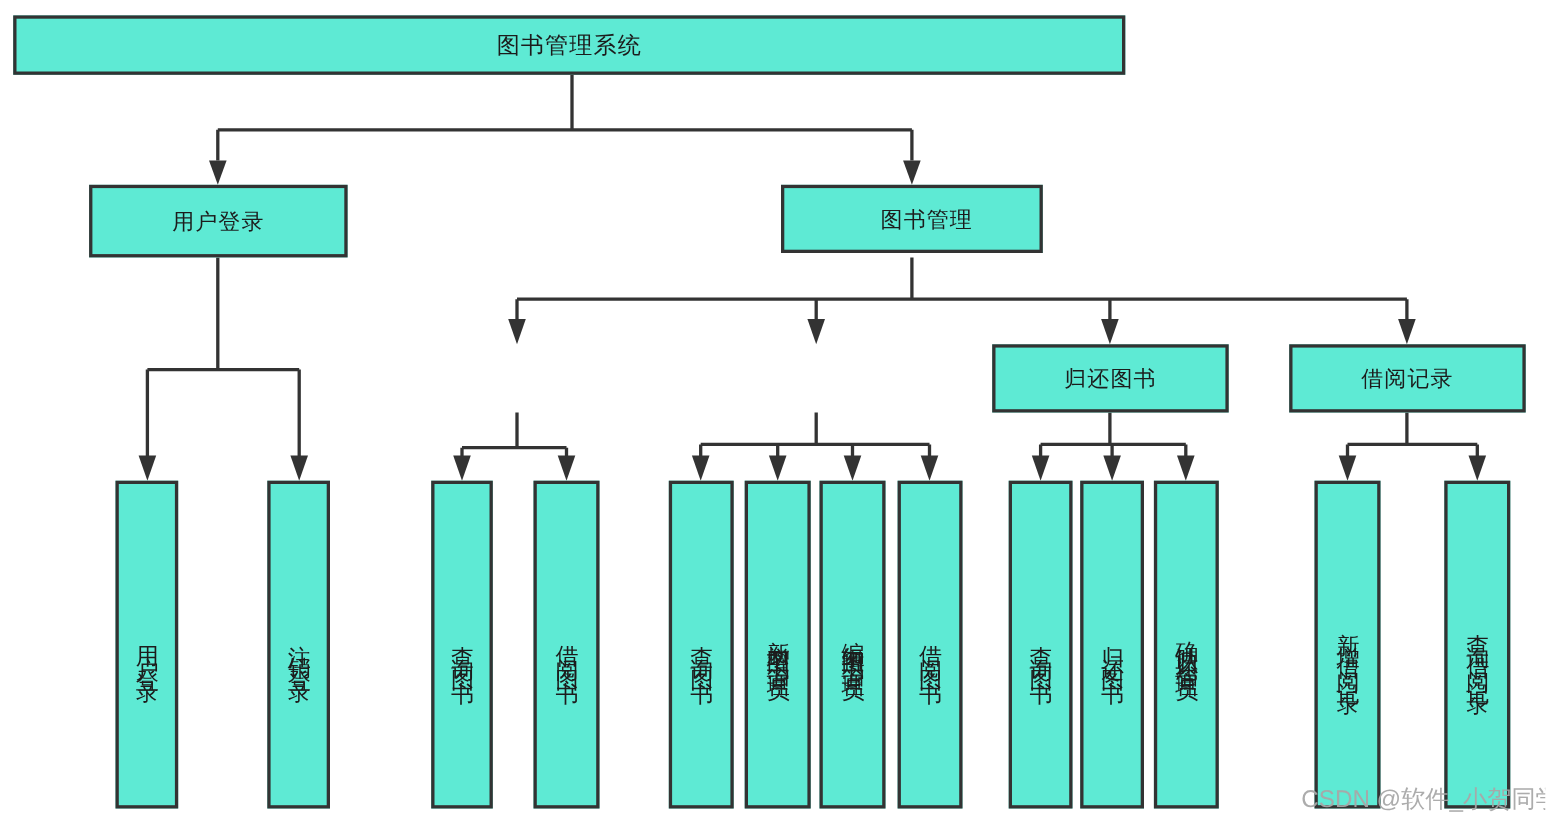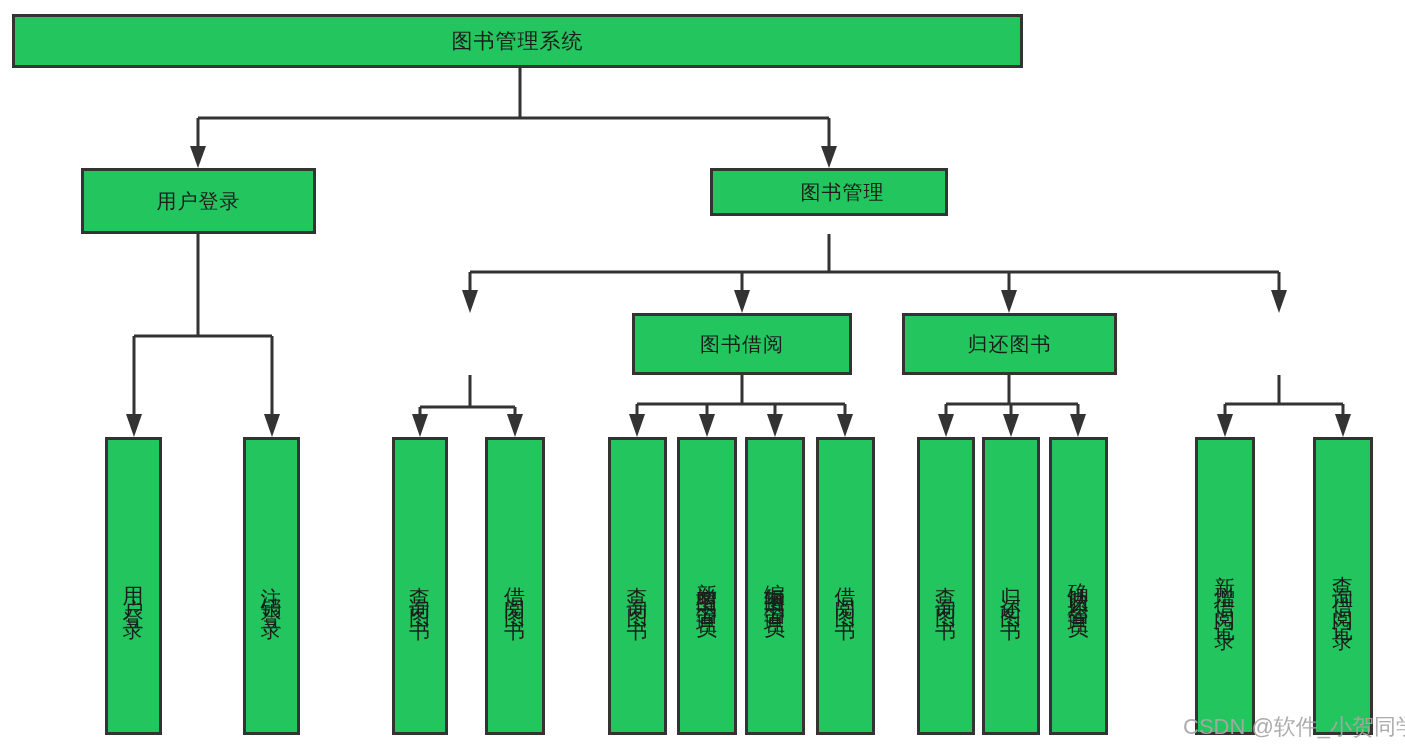--- a/index.html
+++ b/index.html
@@ -19,21 +19,21 @@
     position: absolute;
     left: 0;
     top: 0;
     width: 1405px;
     height: 747px;
     z-index: 1;
   }
   .node {
     position: absolute;
     box-sizing: border-box;
-    background: #22c55e;
+    background: #5eead4;
     border: 3px solid #333333;
     display: flex;
     align-items: center;
     justify-content: center;
     color: #1c1c1c;
     z-index: 2;
   }
   .h-node {
     font-size: 20px;
     letter-spacing: 1px;
@@ -122,29 +122,29 @@
     </g>
   </svg>
 
   <div class="node h-node root-node" style="left:12px; top:14px; width:1011px; height:54px;">
     <span>图书管理系统</span>
   </div>
 
   <div class="node h-node" style="left:81px; top:168px; width:235px; height:66px;">
     <span>用户登录</span>
   </div>
-  <div class="node h-node" style="left:710px; top:168px; width:238px; height:48px;padding-left:27px;">
+  <div class="node h-node" style="left:710px; top:168px; width:238px; height:62px;padding-left:27px;">
     <span>图书管理</span>
   </div>
 
-  <div class="node h-node" style="left:632px; top:313px; width:220px; height:62px;">
-    <span>图书借阅</span>
-  </div>
   <div class="node h-node" style="left:902px; top:313px; width:215px; height:62px;">
     <span>归还图书</span>
+  </div>
+  <div class="node h-node" style="left:1172px; top:313px; width:215px; height:62px;">
+    <span>借阅记录</span>
   </div>
 
   <div class="node v-node" style="left:105px; top:437px; width:57px; height:298px;">
     <span class="vtext">用户登录</span>
   </div>
   <div class="node v-node" style="left:243px; top:437px; width:57px; height:298px;">
     <span class="vtext">注销登录</span>
   </div>
 
   <div class="node v-node" style="left:392px; top:437px; width:56px; height:298px;">

